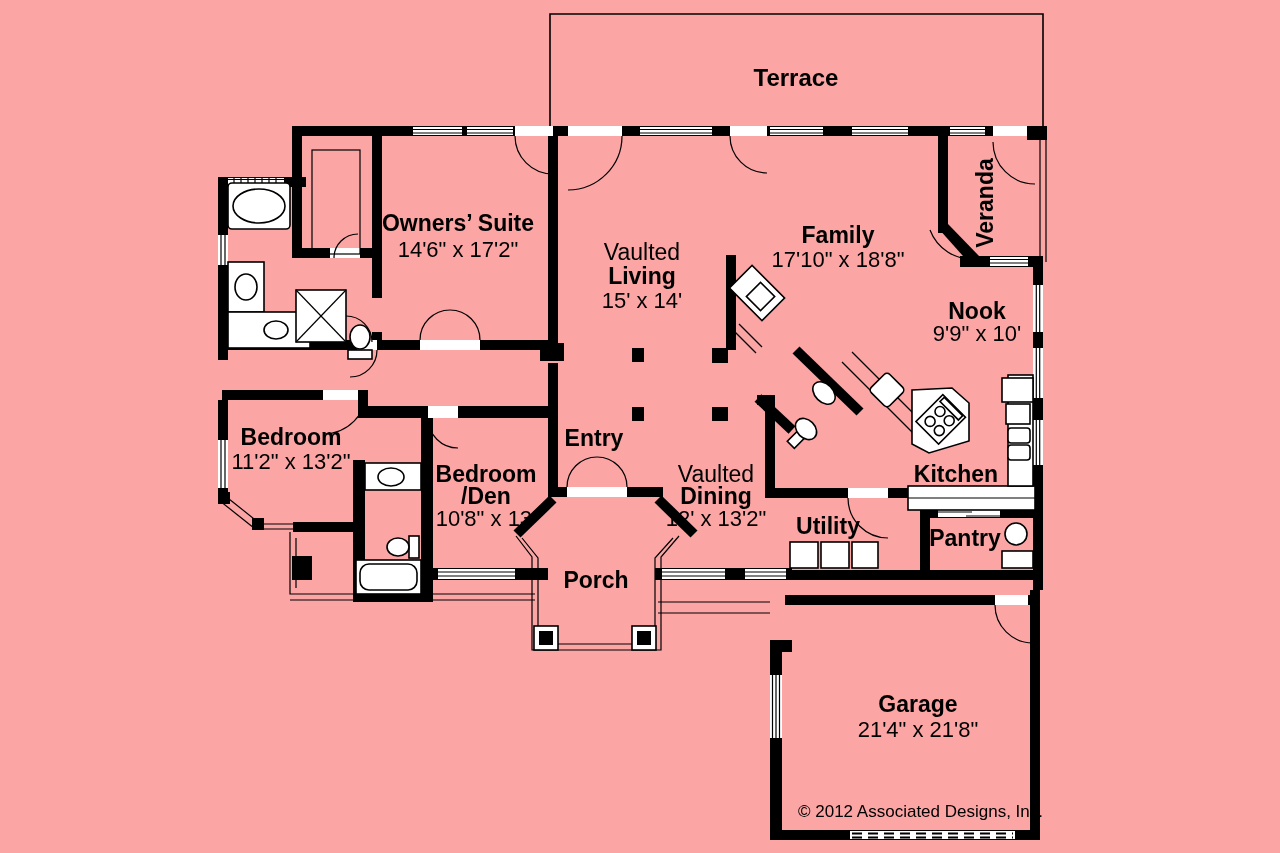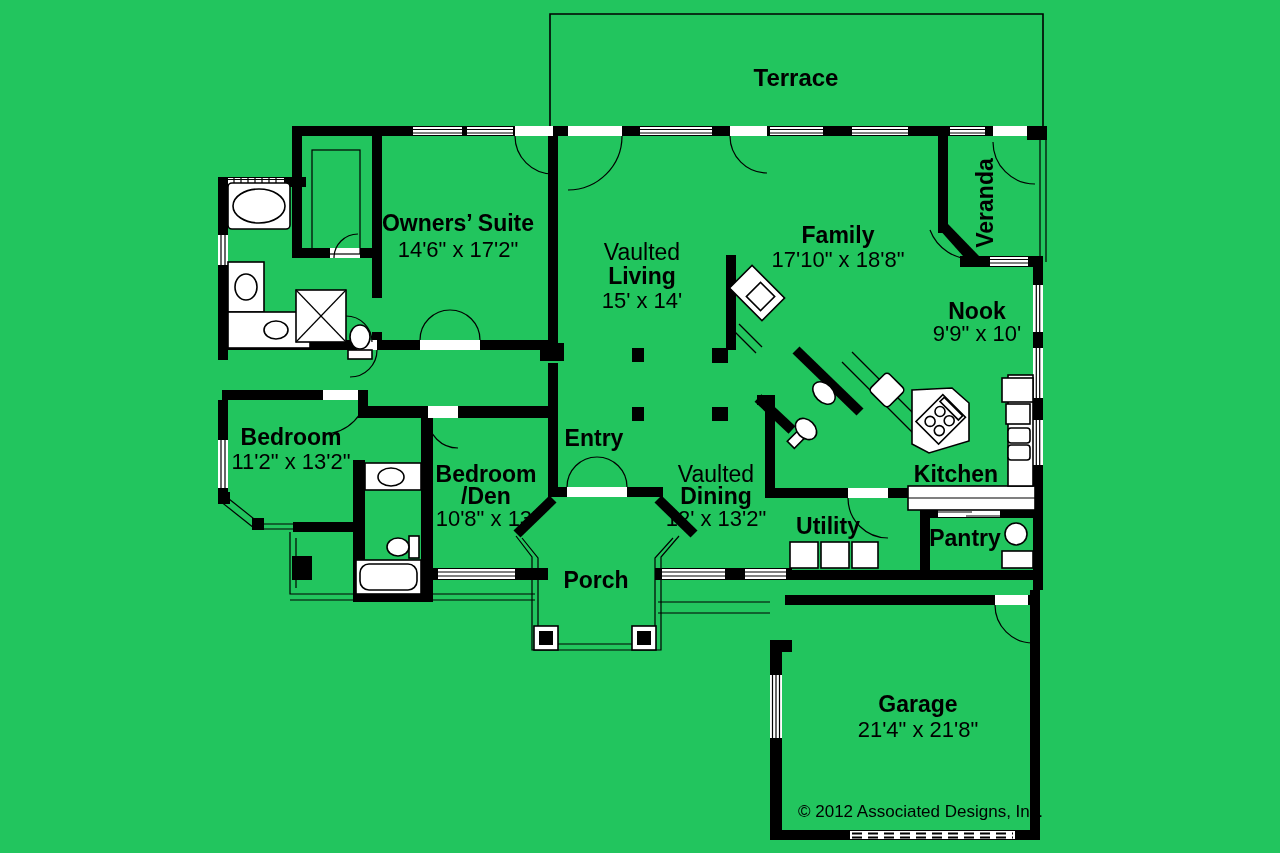--- a/index.html
+++ b/index.html
@@ -1,16 +1,16 @@
 <!DOCTYPE html>
 <html><head>
 <meta charset="utf-8">
 <style>
   html,body{margin:0;padding:0;background:#fff;}
-  #stage{position:relative;width:1280px;height:853px;background:#22c55e;overflow:hidden;text-align:right;}
+  #stage{position:relative;width:1280px;height:853px;background:#fca5a5;overflow:hidden;text-align:right;}
   svg{display:block;}
   .w{fill:#000;stroke:none;}
   .ww{fill:#fff;stroke:none;}
   .tl{fill:none;stroke:#000;stroke-width:1.6;}
   .t1{fill:none;stroke:#000;stroke-width:1.2;}
   .fx{fill:#fff;stroke:#000;stroke-width:1.6;}
   .thk{fill:none;stroke:#000;stroke-width:10;}
   .dash{fill:none;stroke:#000;stroke-width:2;stroke-dasharray:10 6;}
   .lbl{font-family:"Liberation Sans",sans-serif;font-weight:700;font-size:23px;fill:#000;text-anchor:middle;}
   .dim{font-family:"Liberation Sans",sans-serif;font-weight:400;font-size:22px;fill:#000;text-anchor:middle;}

